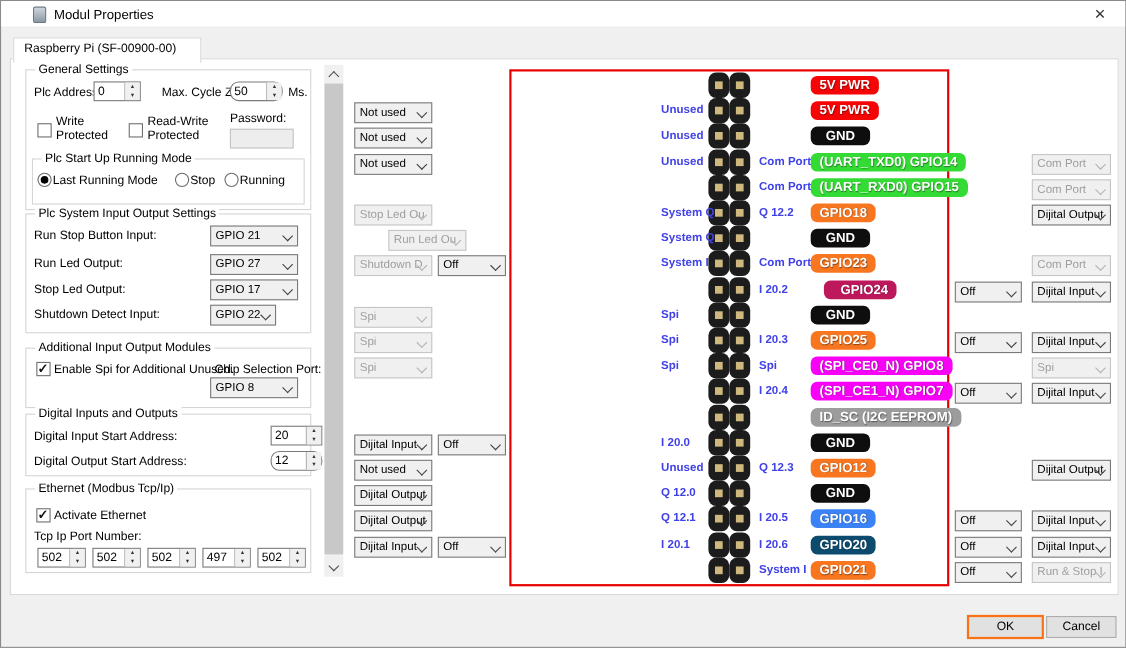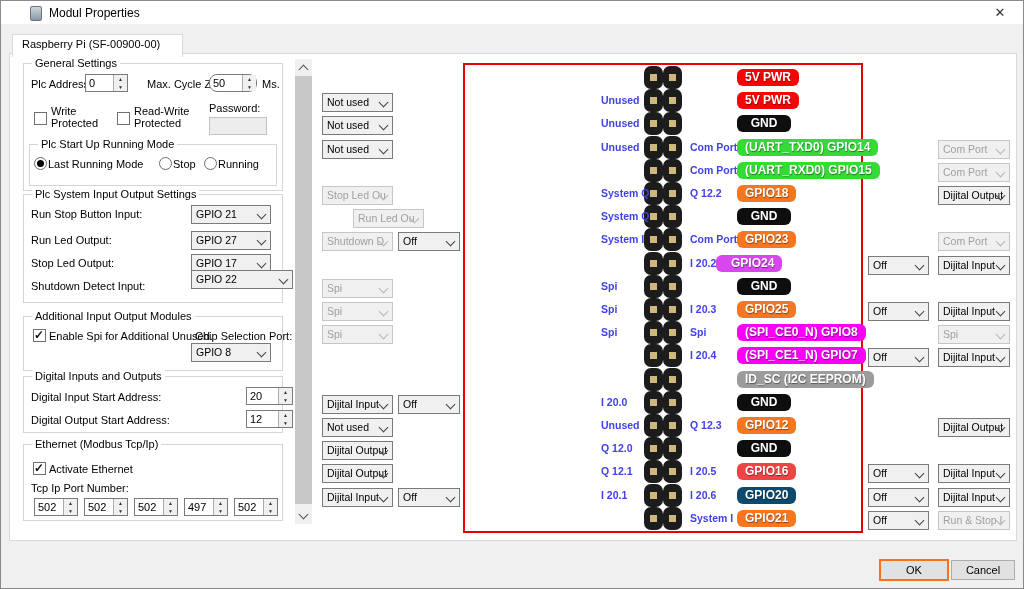--- a/index.html
+++ b/index.html
@@ -141,32 +141,32 @@
       <div class="lbl" style="left: 172px; top: 157px;">Stop</div>
       <div class="radio" style="left: 203px; top: 156px;"></div>
       <div class="lbl" style="left: 217px; top: 157px;">Running</div>
       <div class="lbl" style="left: 30px; top: 207px;">Run Stop Button Input:</div>
       <div class="combo" style="left: 190px; top: 204px; width: 80px;">GPIO 21<i class="chev"></i></div>
       <div class="lbl" style="left: 30px; top: 233px;">Run Led Output:</div>
       <div class="combo" style="left: 190px; top: 230px; width: 80px;">GPIO 27<i class="chev"></i></div>
       <div class="lbl" style="left: 30px; top: 256px;">Stop Led Output:</div>
       <div class="combo" style="left: 190px; top: 253px; width: 80px;">GPIO 17<i class="chev"></i></div>
       <div class="lbl" style="left: 30px; top: 279px;">Shutdown Detect Input:</div>
-      <div class="combo" style="left: 190px; top: 269px; width: 102px;">GPIO 22<i class="chev"></i></div>
+      <div class="combo" style="left: 190px; top: 276px; width: 60px;">GPIO 22<i class="chev"></i></div>
       <div class="combo" style="left: 190px; top: 342px; width: 80px;">GPIO 8<i class="chev"></i></div>
       <div class="lbl" style="left: 30px; top: 390px;">Digital Input Start Address:</div>
       <div class="spin" style="left: 245px; top: 386px; width: 47px;">
         <span class="spin-val">20</span>
         <span class="spin-arrows">
           <span class="sa">▲</span>
           <span class="sa">▼</span>
         </span>
       </div>
       <div class="lbl" style="left: 30px; top: 413px;">Digital Output Start Address:</div>
-      <div class="spin" style="left: 245px; top: 409px; width: 47px;">
+      <div class="spin" style="left: 245px; top: 409px; width: 47px; border-radius: 8px;">
         <span class="spin-val">12</span>
         <span class="spin-arrows">
           <span class="sa">▲</span>
           <span class="sa">▼</span>
         </span>
       </div>
       <div class="spin" style="left: 33px; top: 497px; width: 44px;">
         <span class="spin-val">502</span>
         <span class="spin-arrows">
           <span class="sa">▲</span>
@@ -260,21 +260,21 @@
       </div>
       <div class="pstatus" style="left: 600px; top: 232.4px; color: rgb(65, 65, 232);">System I</div>
       <div class="plabel" style="left: 736px; top: 230.4px; background: rgb(248, 118, 31);">GPIO23</div>
       <div class="pstatus" style="left: 689px; top: 232.4px; color: rgb(65, 65, 232);">Com Port</div>
       <div class="pinblk" style="left: 643px; top: 227.4px;">
         <div class="pingold"></div>
       </div>
       <div class="pinblk" style="left: 662px; top: 227.4px;">
         <div class="pingold"></div>
       </div>
-      <div class="plabel" style="left: 715px; top: 253.6px; background: #d946ef; padding-left: 15px;">GPIO24</div>
+      <div class="plabel" style="left: 748px; top: 253.6px; background: #be185d; padding-left: 15px;">GPIO24</div>
       <div class="pstatus" style="left: 689px; top: 255.6px; color: rgb(65, 65, 232);">I 20.2</div>
       <div class="pinblk" style="left: 643px; top: 250.6px;">
         <div class="pingold"></div>
       </div>
       <div class="pinblk" style="left: 662px; top: 250.6px;">
         <div class="pingold"></div>
       </div>
       <div class="pstatus" style="left: 600px; top: 278.8px; color: rgb(65, 65, 232);">Spi</div>
       <div class="plabel" style="left: 736px; top: 276.8px; background: rgb(14, 14, 14);">GND</div>
       <div class="pinblk" style="left: 643px; top: 273.8px;">
@@ -335,21 +335,21 @@
       </div>
       <div class="pstatus" style="left: 600px; top: 441.2px; color: rgb(65, 65, 232);">Q 12.0</div>
       <div class="plabel" style="left: 736px; top: 439.2px; background: rgb(14, 14, 14);">GND</div>
       <div class="pinblk" style="left: 643px; top: 436.2px;">
         <div class="pingold"></div>
       </div>
       <div class="pinblk" style="left: 662px; top: 436.2px;">
         <div class="pingold"></div>
       </div>
       <div class="pstatus" style="left: 600px; top: 464.4px; color: rgb(65, 65, 232);">Q 12.1</div>
-      <div class="plabel" style="left: 736px; top: 462.4px; background: #ef4444;">GPIO16</div>
+      <div class="plabel" style="left: 736px; top: 462.4px; background: #3b82f6;">GPIO16</div>
       <div class="pstatus" style="left: 689px; top: 464.4px; color: rgb(65, 65, 232);">I 20.5</div>
       <div class="pinblk" style="left: 643px; top: 459.4px;">
         <div class="pingold"></div>
       </div>
       <div class="pinblk" style="left: 662px; top: 459.4px;">
         <div class="pingold"></div>
       </div>
       <div class="pstatus" style="left: 600px; top: 487.6px; color: rgb(65, 65, 232);">I 20.1</div>
       <div class="plabel" style="left: 736px; top: 485.6px; background: #0c4a6e;">GPIO20</div>
       <div class="pstatus" style="left: 689px; top: 487.6px; color: rgb(65, 65, 232);">I 20.6</div>

